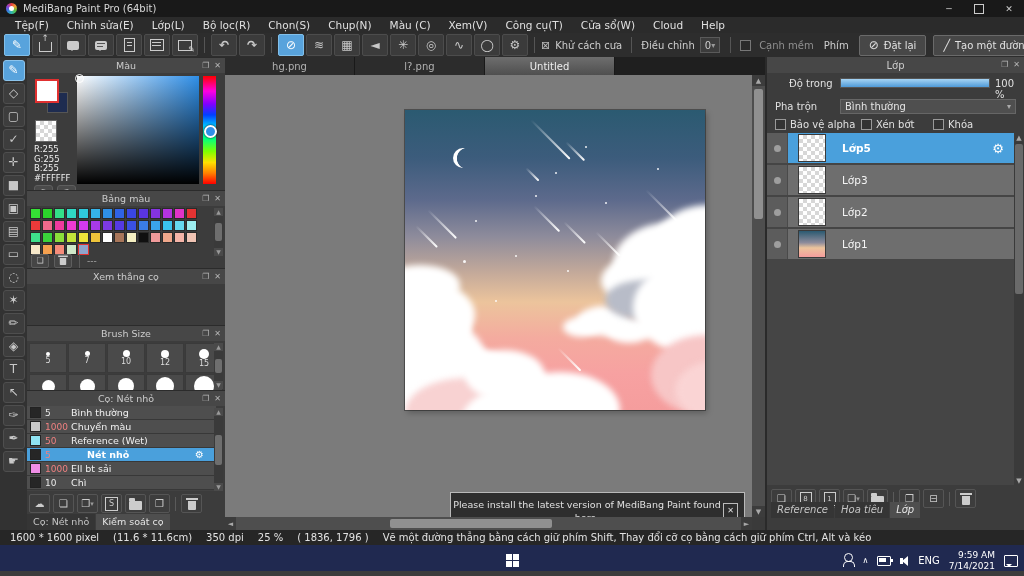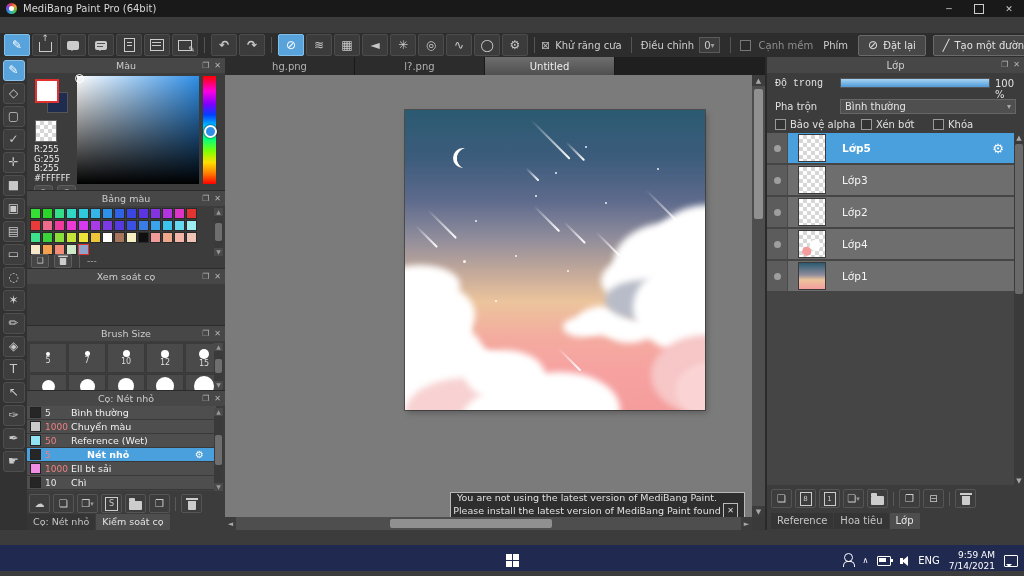--- a/index.html
+++ b/index.html
@@ -159,21 +159,21 @@
   .thumb.clouds{background-image:radial-gradient(circle at 30% 78%, rgba(244,150,150,.95) 0 4px, transparent 5px),
       radial-gradient(circle at 62% 55%, rgba(255,255,255,.95) 0 5px, transparent 6px),
       linear-gradient(45deg,#d7d7d7 25%,transparent 25%,transparent 75%,#d7d7d7 75%),
       linear-gradient(45deg,#d7d7d7 25%,transparent 25%,transparent 75%,#d7d7d7 75%);
       background-color:#fff;background-size:100% 100%,100% 100%,8px 8px,8px 8px;background-position:0 0,0 0,0 0,4px 4px;}
   .lyrow .lname{margin-left:16px;font-size:10.5px;color:#f5f5f5;}
   .lyrow.sel .lname{font-weight:bold;color:#fff;}
   .lyrow .lgear{position:absolute;right:10px;color:#fff;font-size:13px;}
   .lscroll{position:absolute;left:247px;top:76px;width:10px;height:352px;background:#3a3a3a;}
   .lbtnrow{position:absolute;left:4px;top:432px;display:flex;align-items:center;gap:3px;}
-  .ltabs{position:absolute;left:4px;bottom:1px;display:flex;align-items:flex-end;font-size:10px;height:17px;}
+  .ltabs{position:absolute;left:4px;bottom:12px;display:flex;align-items:flex-end;font-size:10px;height:17px;font-style:italic;}
   
   .statusbar{position:absolute;left:0;top:530px;width:1024px;height:15px;background:#262626;display:flex;align-items:center;
              gap:14px;padding-left:10px;box-sizing:border-box;font-size:10px;color:#e3e3e3;white-space:nowrap;overflow:hidden;}
   
   .taskbar{position:absolute;left:0;top:545px;width:1024px;height:26px;background:#202950;display:flex;align-items:center;flex-direction:column;}
   .tb-slot{position:relative;width:34px;height:31px;display:flex;align-items:center;justify-content:center;flex:none;}
   .tb-slot.run::after{content:"";position:absolute;left:4px;right:4px;bottom:0;height:2px;background:#76b9ed;}
   .tb-slot.active{background:#3d4878;}
   .ico-start{display:grid;grid-template-columns:6px 6px;grid-template-rows:6px 6px;gap:1px;}
   .ico-start i{background:#fff;}
@@ -217,20 +217,34 @@
     <span>MediBang Paint Pro (64bit)</span>
     <div class="wincontrols">
       <div class="winbtn">─</div>
       <div class="winbtn">
           <span class="ico-restore"></span>
         </div>
       <div class="winbtn close">✕</div>
     </div>
   </div>
 
+  <div class="menubar" id="menubar">
+      <div class="mitem">Tệp(F)</div>
+      <div class="mitem">Chỉnh sửa(E)</div>
+      <div class="mitem">Lớp(L)</div>
+      <div class="mitem">Bộ lọc(R)</div>
+      <div class="mitem">Chọn(S)</div>
+      <div class="mitem">Chụp(N)</div>
+      <div class="mitem">Màu (C)</div>
+      <div class="mitem">Xem(V)</div>
+      <div class="mitem">Công cụ(T)</div>
+      <div class="mitem">Cửa sổ(W)</div>
+      <div class="mitem">Cloud</div>
+      <div class="mitem">Help</div>
+    </div>
 
   <div class="toolbar">
     <div class="tbtn sel">✎</div>
     <div class="tbtn">
         <span class="ico-share"></span>
       </div>
     <div class="tbtn">
         <span class="ico-bubble"></span>
       </div>
     <div class="tbtn">
@@ -255,21 +269,21 @@
         <div class="tbtn">▦</div>
         <div class="tbtn">◄</div>
         <div class="tbtn">✳</div>
         <div class="tbtn">◎</div>
         <div class="tbtn">∿</div>
         <div class="tbtn">◯</div>
         <div class="tbtn">⚙</div>
       </span>
     <div class="tsep"></div>
     <span style="font-size:11px;color:#bbb;">⊠</span>
-    <span class="tlabel">Khử răng cưa</span>
+    <span class="tlabel">Khử cách cưa</span>
     <div class="tsep"></div>
     <span class="tlabel">Điều chỉnh</span>
     <div class="tdrop">
       <span>0</span>
       <span style="font-size:8px;color:#999;">▾</span>
     </div>
     <div class="tsep"></div>
     <span class="tcheck"></span>
     <span class="tlabel dim">Cạnh mềm</span>
     <span style="width:26px;"></span>
@@ -413,21 +427,21 @@
               <span class="ico-trash"></span>
             </div>
           <div class="vsep"></div>
           <span style="font-size:9px;color:#aaa;">---</span>
         </div>
       </div>
     </div>
 
     <div class="panel" style="top:211px;height:57px;">
       <div class="phead">
-          <span>Xem soát cọ</span>
+          <span>Xem thẳng cọ</span>
         <span class="pops">
             <span>❐</span>
             <span>✕</span>
           </span>
       </div>
     </div>
 
     <div class="panel" style="top:268px;height:65px;">
       <div class="phead">
           <span>Brush Size</span>
@@ -615,21 +629,20 @@
         <div class="cl" style="left:196px;top:148px;width:70px;height:45px;"></div>
         <div class="cl" style="left:200px;top:170px;width:80px;height:40px;background:#b8bcc8;"></div>
         <div class="cl" style="left:228px;top:150px;width:130px;height:95px;"></div>
         <div class="cl" style="left:262px;top:165px;width:120px;height:90px;"></div>
         <div class="cl" style="left:246px;top:225px;width:110px;height:80px;background:#f7c6c6;"></div>
         <div class="cl" style="left:270px;top:250px;width:90px;height:60px;background:#fad4d4;"></div>
       </div>
 
       <div class="notif">
         <div class="txt">
-          <div>You are not using the latest version of MediBang Paint.</div>
           <div>Please install the latest version of MediBang Paint found here.</div>
         </div>
         <div class="nx">✕</div>
       </div>
     </div>
 
     <div class="vscroll">
       <div class="scr-ar" style="left:0;top:0;width:13px;height:11px;">
           <span>▲</span>
         </div>
@@ -653,21 +666,21 @@
 
   <div class="rightpanel">
     <div class="rphead">
         <span>Lớp</span>
       <span class="pops">
           <span>❐</span>
           <span>✕</span>
         </span>
     </div>
     <div class="lrow" style="top:21px;">
-      <span style="position:absolute;left:8px;font-family:Liberation Mono, monospace;">Độ trong</span>
+      <span style="position:absolute;left:22px;">Độ trong</span>
       <div class="slider">
           <div class="fill"></div>
         </div>
       <span style="position:absolute;left:228px;">100 %</span>
     </div>
     <div class="lrow" style="top:44px;">
       <span style="position:absolute;left:8px;">Pha trộn</span>
       <div class="blend">
         <span>Bình thường</span>
         <span style="font-size:8px;color:#aaa;">▾</span>
@@ -709,28 +722,20 @@
             <span class="dot"></span>
           </span>
      <span class="thumb checker"></span>
      <span class="lname">Lớp2</span>
 
    </div>
         <div class="lyrow">
      <span class="dotcell">
             <span class="dot"></span>
           </span>
-     <span class="thumb clouds"></span>
-     <span class="lname">Lớp4</span>
-
-   </div>
-        <div class="lyrow">
-     <span class="dotcell">
-            <span class="dot"></span>
-          </span>
      <span class="thumb sky"></span>
      <span class="lname">Lớp1</span>
 
    </div>
       </div>
     <div class="lscroll">
       <div class="scr-ar" style="left:0;top:0;width:10px;height:9px;position:absolute;">
           <span>▲</span>
         </div>
       <div class="scr-hd" style="left:1px;top:11px;width:8px;height:150px;position:absolute;background:#6a6a6a;"></div>
@@ -761,20 +766,28 @@
           <span class="ico-trash"></span>
         </div>
     </div>
     <div class="ltabs" id="layertabs">
         <span class="ptab">Reference</span>
         <span class="ptab">Hoa tiêu</span>
         <span class="ptab lit">Lớp</span>
       </div>
   </div>
 
+  <div class="statusbar" id="statusbar">
+      <span>1600 * 1600 pixel</span>
+      <span>(11.6 * 11.6cm)</span>
+      <span>350 dpi</span>
+      <span>25 %</span>
+      <span>( 1836, 1796 )</span>
+      <span>Vẽ một đường thẳng bằng cách giữ phím Shift, Thay đổi cỡ cọ bằng cách giữ phím Ctrl, Alt và kéo</span>
+    </div>
 
   <div class="taskbar">
     <div class="tb-slot">
         <span class="ico-start">
           <i></i>
           <i></i>
           <i></i>
           <i></i>
         </span>
       </div>

